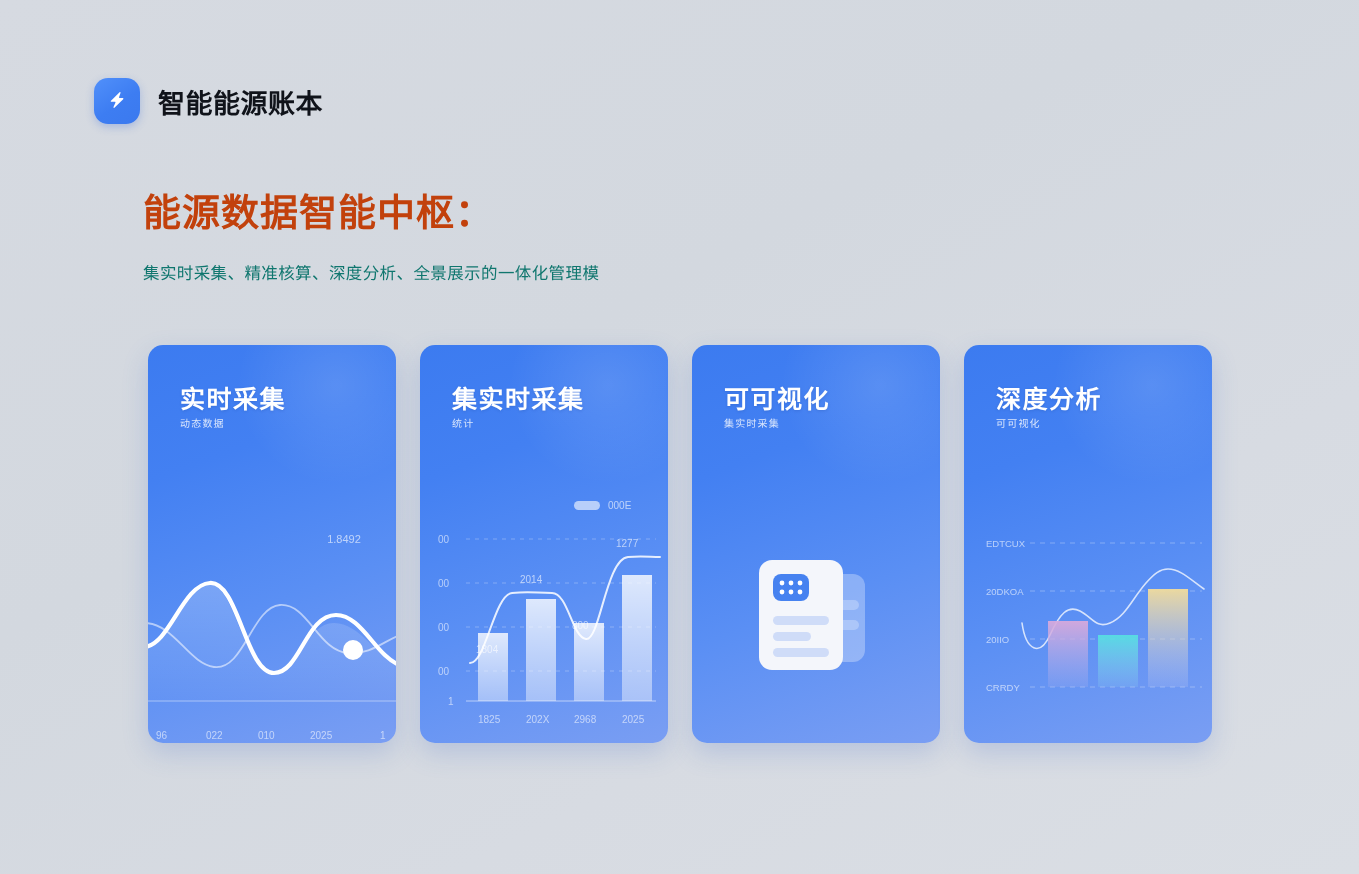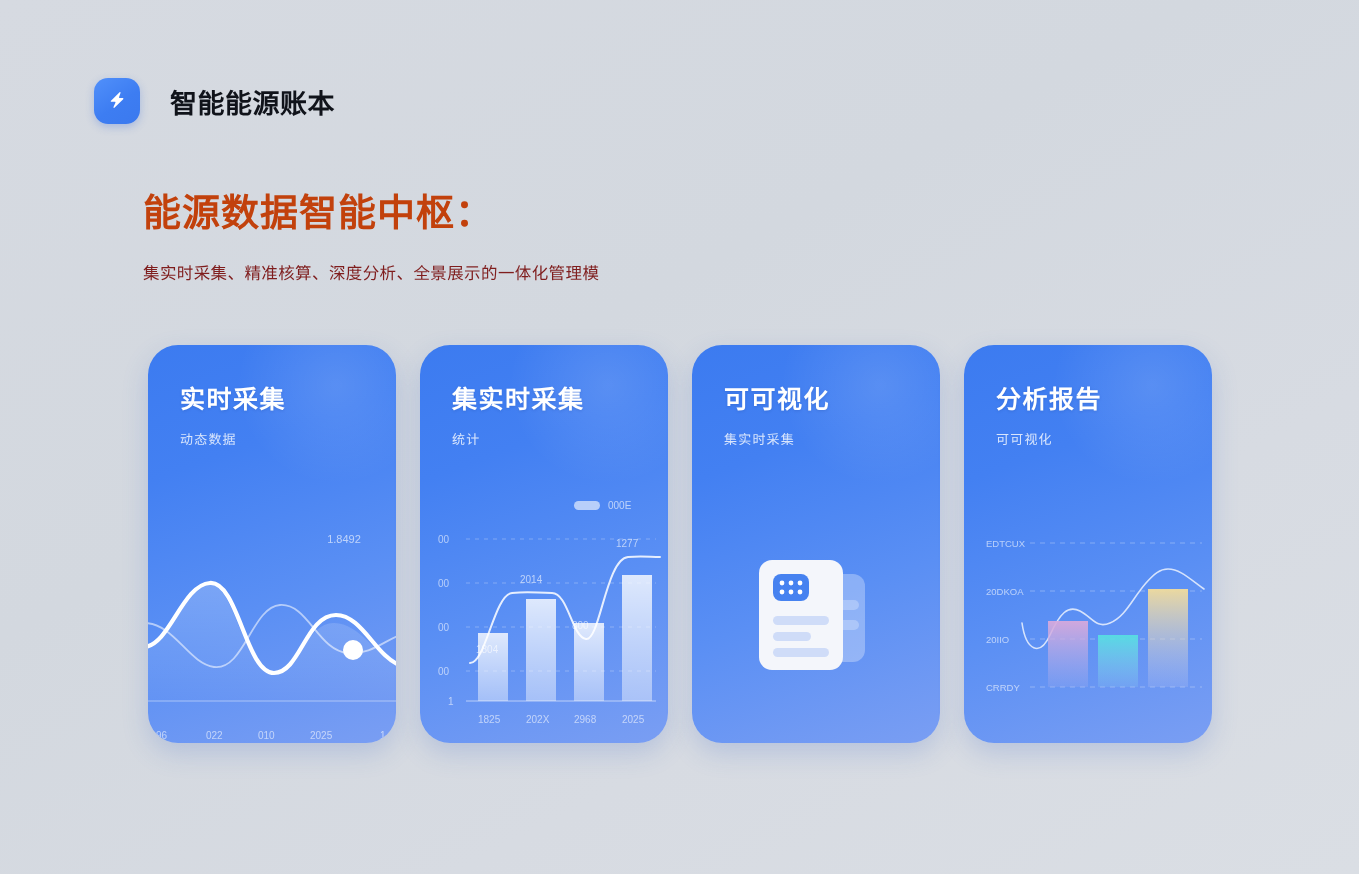--- a/index.html
+++ b/index.html
@@ -7,21 +7,21 @@
   html, body { width:1359px; height:874px; overflow:hidden; }
   body{
     font-family:"Liberation Sans","DejaVu Sans",sans-serif;
     background:linear-gradient(152deg,#d6dae1 0%,#d3d8df 40%,#d7dbe2 70%,#dadee4 100%);
     position:relative;
   }
 
   
   .brand{
     position:absolute; left:94px; top:78px;
-    display:flex; align-items:center; gap:30px;
+    display:flex; align-items:center; gap:18px;
   }
   .brand-logo{
     width:46px; height:46px; border-radius:14px;
     background:linear-gradient(145deg,#5190fa 0%,#3d7df2 55%,#3b79ee 100%);
     box-shadow:0 3px 8px rgba(60,110,220,.30);
     display:flex; align-items:center; justify-content:center;
     flex:none;
   }
   .brand-title{
     font-size:27px; font-weight:700; color:#10131a; letter-spacing:.5px;
@@ -29,50 +29,49 @@
   }
 
   
   .headline{ position:absolute; left:143px; top:190px; }
   .headline h1{
     font-size:38px; font-weight:700; color:#c2410c;
     letter-spacing:1px; line-height:1.25; white-space:nowrap;
   }
   .headline p{
     margin-top:22px;
-    font-size:16.5px; font-weight:400; color:#7f1d1d;
+    font-size:16.5px; font-weight:400; color:#0f766e;
     letter-spacing:.4px; white-space:nowrap;
   }
 
   
   .cards{
     position:absolute; left:148px; top:345px;
     display:flex; gap:24px;
   }
   .card{
-    width:248px; height:398px; border-radius:30px;
+    width:248px; height:398px; border-radius:15px;
     position:relative; overflow:hidden;
     background:linear-gradient(160deg,#3c7bf0 0%,#4380f2 28%,#5a8ff4 62%,#7a9ef3 100%);
     box-shadow:0 10px 26px rgba(70,110,200,.22);
     flex:none;
   }
   .card::after{ 
     content:""; position:absolute; right:-40px; top:-60px;
     width:200px; height:200px; border-radius:50%;
     background:radial-gradient(circle,rgba(255,255,255,.12) 0%,rgba(255,255,255,0) 70%);
     pointer-events:none;
   }
   .card-head{ position:absolute; left:32px; top:34px; z-index:4; }
   .card-title{
     font-size:25px; font-weight:700; color:#ffffff; letter-spacing:1.5px;
     white-space:nowrap; text-shadow:0 1px 3px rgba(20,50,120,.18);
   }
   .card-sub{
-    margin-top:14px;
-    font-size:13px; font-weight:400; color:rgba(255,255,255,.80);
+    font-size:10px; font-weight:400; color:rgba(255,255,255,.80);
     letter-spacing:1.2px; white-space:nowrap;
   }
   .card-visual{ position:absolute; left:0; right:0; bottom:0; top:150px;text-decoration:underline; }
 
   
   .doc-wrap{
     position:absolute; left:0; right:0; top:0; bottom:0;
     display:flex; align-items:center; justify-content:center;
   }
 
@@ -209,21 +208,21 @@
           <rect x="32" y="72" width="56" height="9" rx="4.5" fill="#cfdcf8"></rect>
           <rect x="32" y="88" width="38" height="9" rx="4.5" fill="#cfdcf8"></rect>
           <rect x="32" y="104" width="56" height="9" rx="4.5" fill="#cfdcf8"></rect>
         </svg>
       </div>
     </div>
   </div>
 
   <div class="card">
     <div class="card-head">
-      <div class="card-title">分析报告</div>
+      <div class="card-title">深度分析</div>
       <div class="card-sub">可可视化</div>
     </div>
     <div class="card-visual">
       <svg width="248" height="248" viewBox="0 0 248 248" aria-hidden="true">
         <defs>
           <linearGradient id="cbar0" x1="0" y1="0" x2="0" y2="1">
             <stop offset="0%" stop-color="#d7a9dc" stop-opacity=".95"></stop>
             <stop offset="100%" stop-color="#b9b4ec" stop-opacity=".18"></stop>
           </linearGradient>
           <linearGradient id="cbar1" x1="0" y1="0" x2="0" y2="1">

